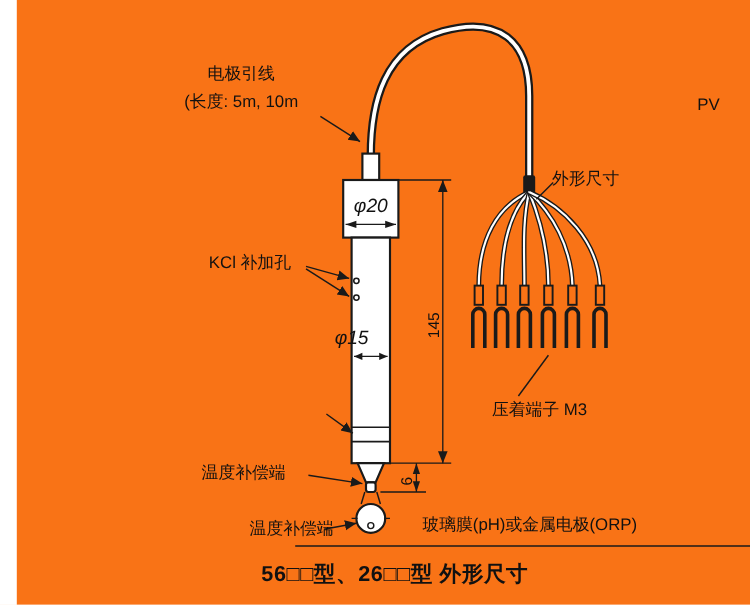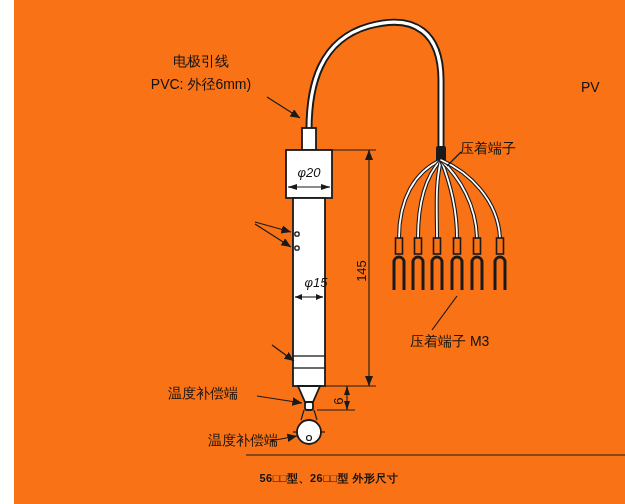--- a/index.html
+++ b/index.html
@@ -5,23 +5,23 @@
   html,body{margin:0;padding:0;background:#fff;}
   #stage{
     position:relative;width:625px;height:504px;background:#f97316;
     font-family:"Liberation Sans","DejaVu Sans",sans-serif;color:#111;
     overflow:hidden;
     margin-left:14px;
   }
   #art{position:absolute;left:0;top:0;}
   .lbl{position:absolute;font-size:14px;line-height:20px;white-space:nowrap;color:#111;}
   .ctr{text-align:center;}
-  .dim{font-size:13px;font-style:italic;}
+  .dim{font-size:16px;font-style:italic;}
   .rot{transform:rotate(-90deg);transform-origin:center center;font-size:13px;}
-  .caption{font-weight:bold;font-size:11px;letter-spacing:0.5px;}
+  .caption{font-weight:bold;font-size:18px;letter-spacing:0.5px;}
   .leadblock{line-height:23px;}
 </style>
 </head>
 <body>
 
 <div id="stage">
 
   <svg id="art" width="625" height="504" viewBox="0 0 625 504">
     <defs>
       <marker id="arr" markerWidth="9" markerHeight="8" refX="8" refY="3.5" orient="auto">
@@ -139,40 +139,42 @@
     </g>
 
     <g stroke="#1a1a1a" stroke-width="1.1">
       <line x1="232" y1="455" x2="622" y2="455"></line>
       <line x1="619" y1="426" x2="619" y2="455"></line>
     </g>
   </svg>
 
   <div class="lbl ctr leadblock" style="left:112px;top:50px;width:150px;">
     <div>电极引线</div>
-    <div>PVC: 外径6mm)</div>
+    <div>(长度: 5m, 10m</div>
   </div>
 
-  <div class="lbl" style="left:446px;top:138px;">压着端子</div>
+  <div class="lbl" style="left:446px;top:138px;">外形尺寸</div>
 
   <div class="lbl dim ctr" style="left:272px;top:163px;width:46px;">φ20</div>
 
+  <div class="lbl" style="left:160px;top:208px;">KCl 补加孔</div>
 
-  <div class="lbl dim ctr" style="left:286px;top:273px;width:32px;">φ15</div>
+  <div class="lbl dim ctr" style="left:263px;top:273px;width:32px;">φ15</div>
 
   <div class="lbl rot ctr" style="left:333px;top:261px;width:30px;">145</div>
 
 
   <div class="lbl" style="left:396px;top:331px;">压着端子 M3</div>
 
   <div class="lbl" style="left:154px;top:383px;">温度补偿端</div>
 
   <div class="lbl rot ctr" style="left:315px;top:391px;width:20px;">6</div>
 
   <div class="lbl" style="left:194px;top:430px;">温度补偿端</div>
 
+  <div class="lbl" style="left:338px;top:427px;">玻璃膜(pH)或金属电极(ORP)</div>
 
   <div class="lbl ctr caption" style="left:140px;top:468px;width:350px;">56□□型、26□□型 外形尺寸</div>
 
   <div class="lbl" style="left:611px;top:50px;">(</div>
   <div class="lbl" style="left:567px;top:77px;">PV</div>
 
 </div>
 
 </body></html>

